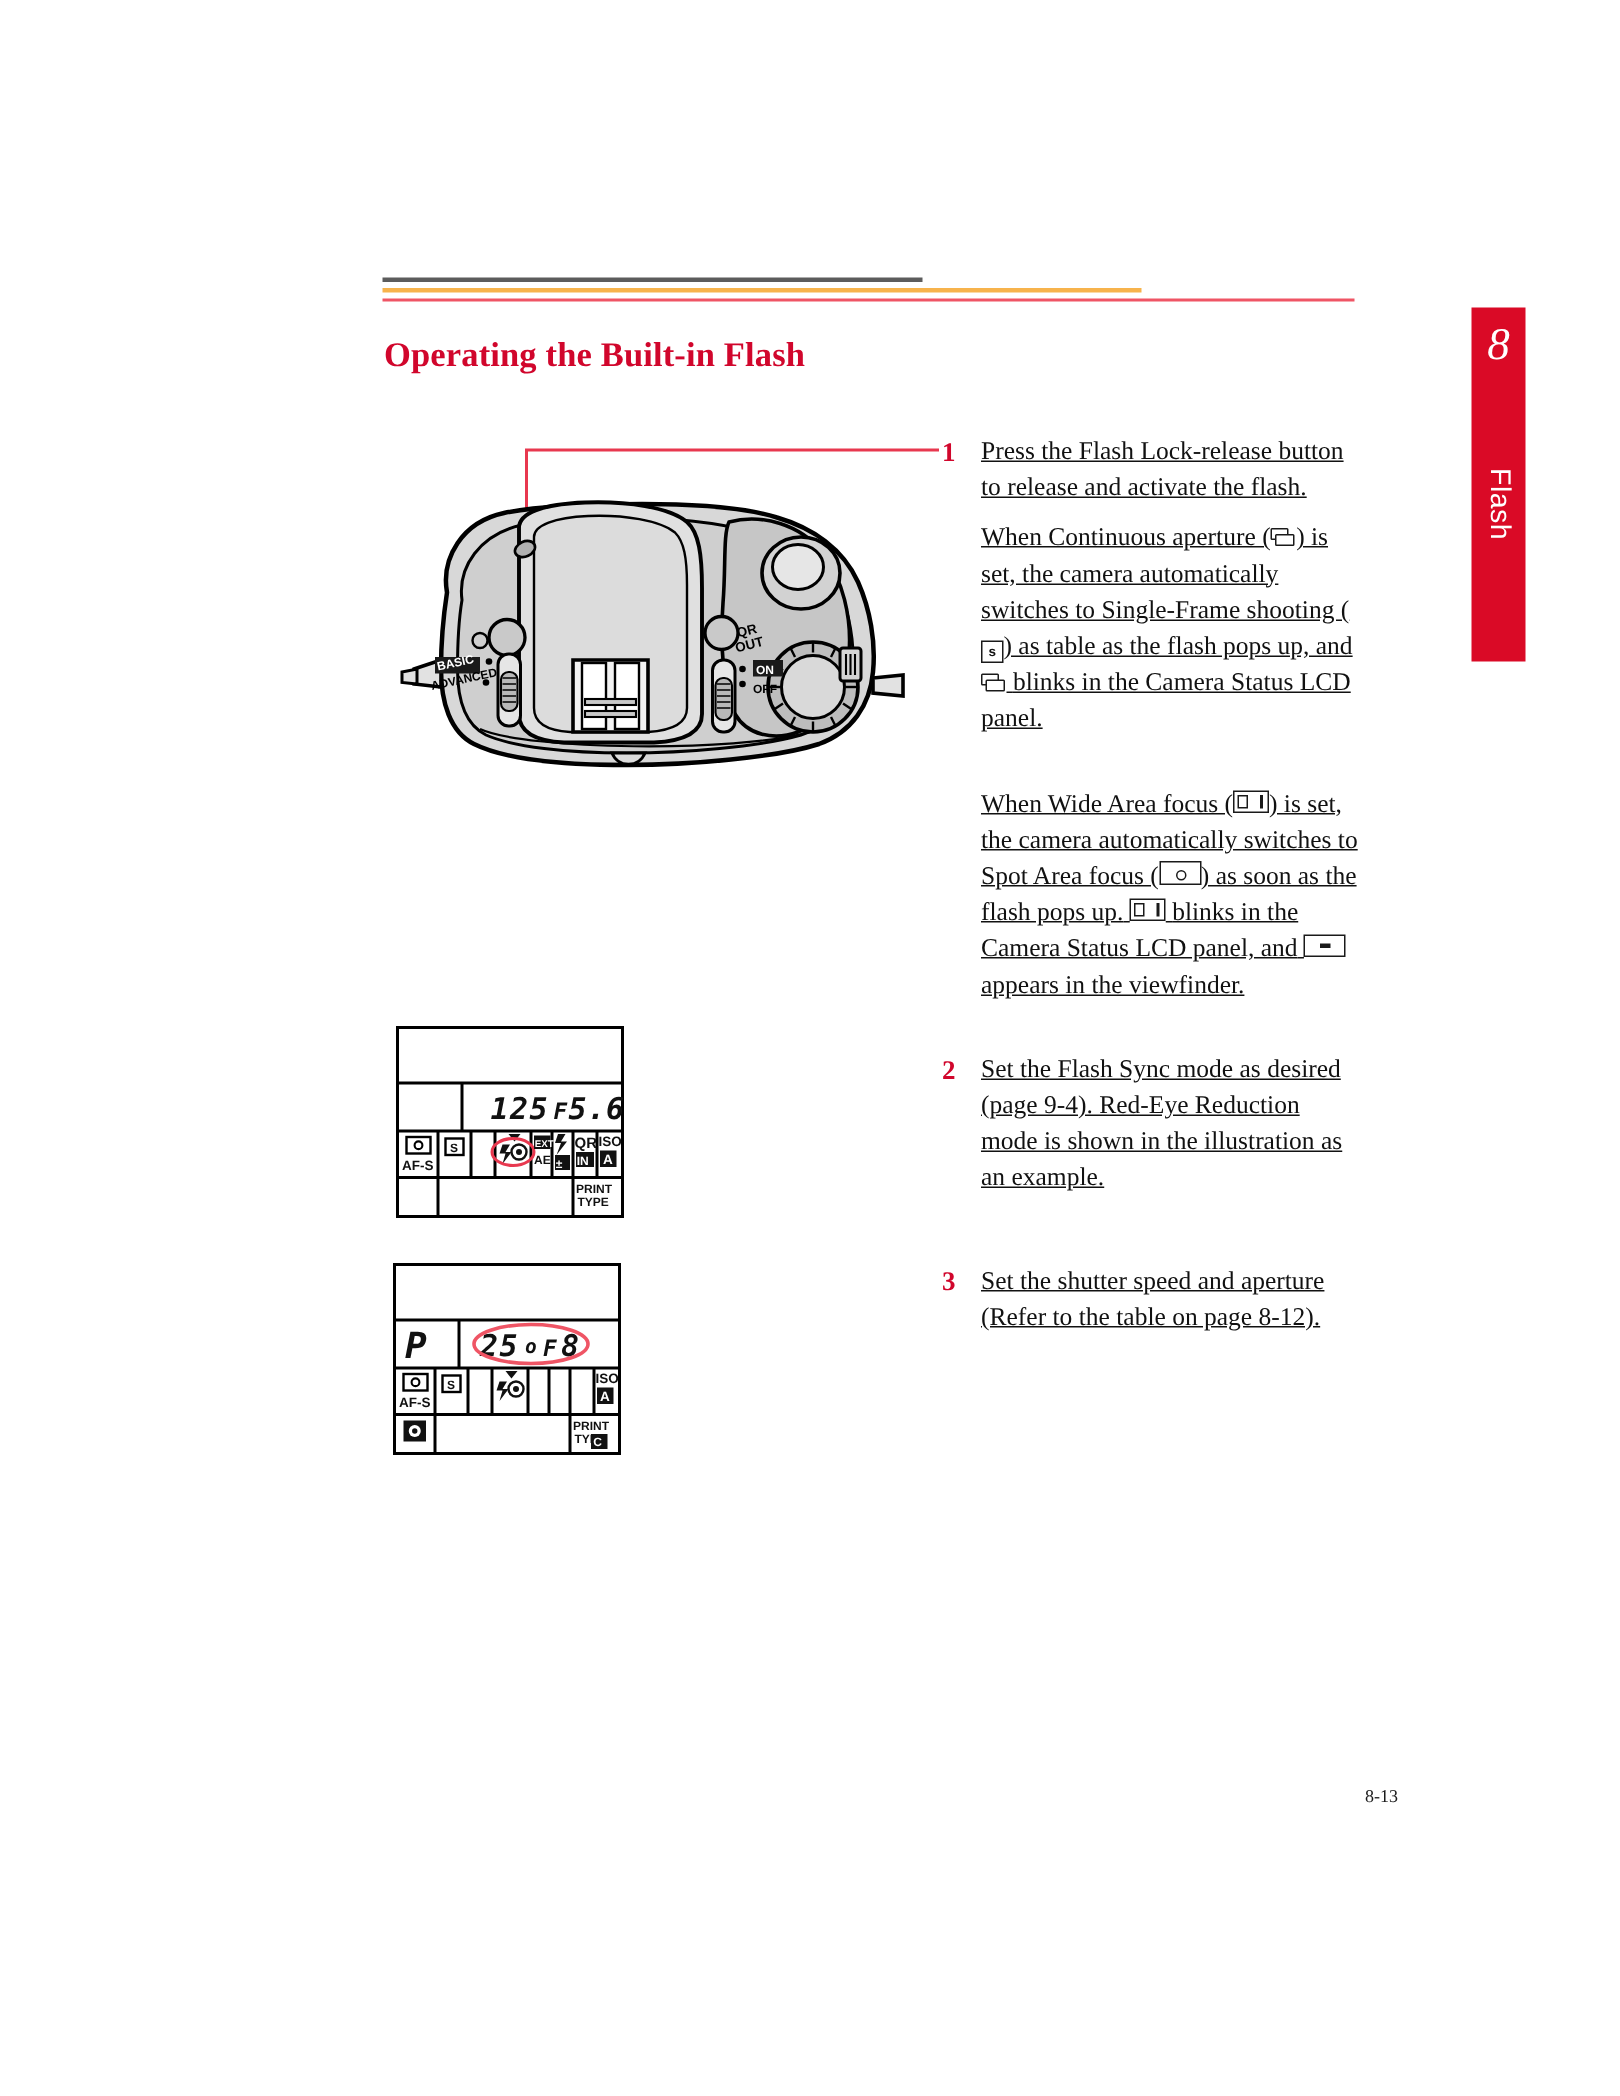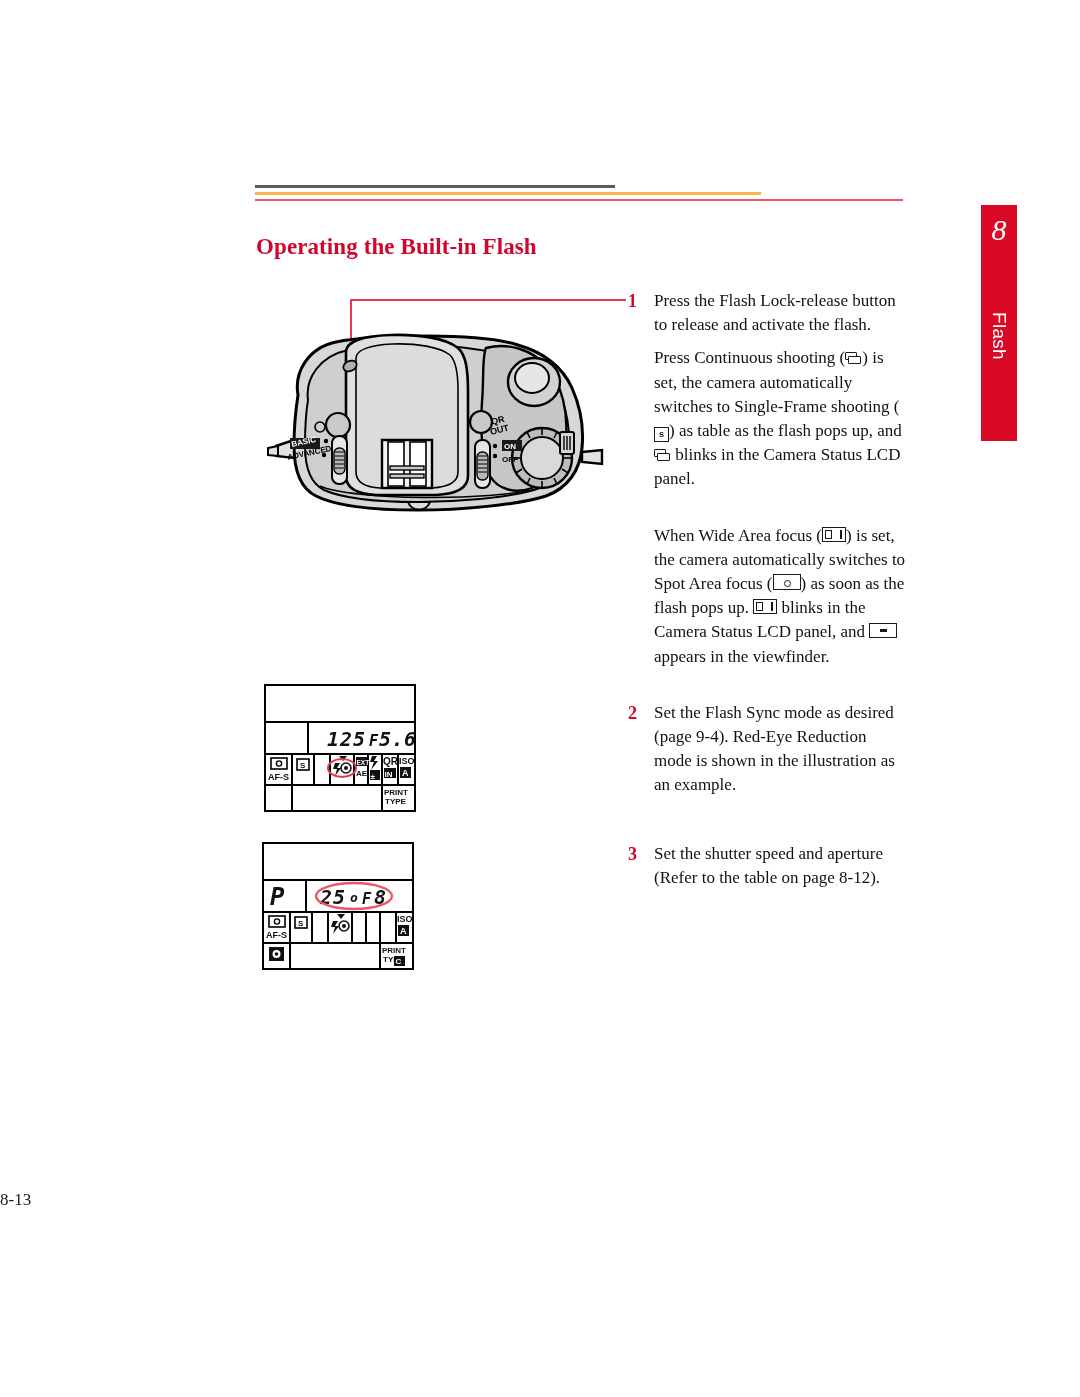--- a/index.html
+++ b/index.html
@@ -43,21 +43,21 @@
   .rule-red {
     width: 648px;
     border-bottom-width: 2px;
     border-bottom-color: #ef5565;
   }
 
   
   .section-heading {
     position: absolute;
     left: 256px;
-    top: 234px;
+    top: 224px;
     font-size: 23px;
     font-weight: bold;
     color: #d1062c;
     letter-spacing: 0.1px;
     white-space: nowrap;
   }
 
   
   .chapter-tab {
     position: absolute;
@@ -122,20 +122,21 @@
     font-size: 18px;
     font-weight: bold;
     color: #d1062c;
     line-height: 24px;
   }
   .step-para {
     font-size: 17px;
     line-height: 24.2px;
     margin: 0 0 9px 0;
     text-align: left;
+    text-decoration: underline;
   }
   .step-para:last-child { margin-bottom: 0; margin-top: 32px; }
 
   .step-gap-2 { margin-top: 24px; }
   .step-gap-3 { margin-top: 44px; }
   .g-box {
     display: inline-block;
     border: 1.4px solid #1a1a1a;
     line-height: 1;
     vertical-align: -1px;
@@ -216,24 +217,25 @@
   }
 
   
   .lcd-figure { position: absolute; }
   .lcd-1 { left: 264px; top: 684px; }
   .lcd-2 { left: 262px; top: 842px; }
 
   
   .page-number {
     position: absolute;
-    left: 0;
+    left: 12px;
     top: 1190px;
     width: 920px;
-    font-size: 17px;
+    text-align: right;
+    font-size: 12px;
     color: #1a1a1a;
   }
 </style>
 </head>
 <body>
 
 <div class="rules">
   <div class="rule rule-dark"></div>
   <div class="rule rule-orange"></div>
   <div class="rule rule-red"></div>
@@ -354,21 +356,21 @@
 <div class="steps">
 
   <div class="step">
     <div class="step-number">1</div>
 
     <p class="step-para">
       <span>Press the Flash Lock-release button to release and activate the flash.</span>
     </p>
 
     <p class="step-para">
-      <span>Press Continuous shooting (</span><span class="g-cont"><i class="b1"></i><i class="b2"></i></span><span>) is set, the camera automatically switches to Single-Frame shooting (</span><span class="g-box g-single">s</span><span>) as table as the flash pops up, and</span>
+      <span>When Continuous aperture (</span><span class="g-cont"><i class="b1"></i><i class="b2"></i></span><span>) is set, the camera automatically switches to Single-Frame shooting (</span><span class="g-box g-single">s</span><span>) as table as the flash pops up, and</span>
       <span class="g-cont"><i class="b1"></i><i class="b2"></i></span>
       <span>blinks in the Camera Status LCD panel.</span>
     </p>
 
     <p class="step-para">
       <span>When Wide Area focus (</span><span class="g-box g-wide-area"></span><span>) is set, the camera automatically switches to Spot Area focus (</span><span class="g-box g-spot"></span><span>) as soon as the flash pops up.</span>
       <span class="g-box g-wide-area"></span>
       <span>blinks in the Camera Status LCD panel, and</span>
       <span class="g-box g-vf"></span>
       <span>appears in the viewfinder.</span>

